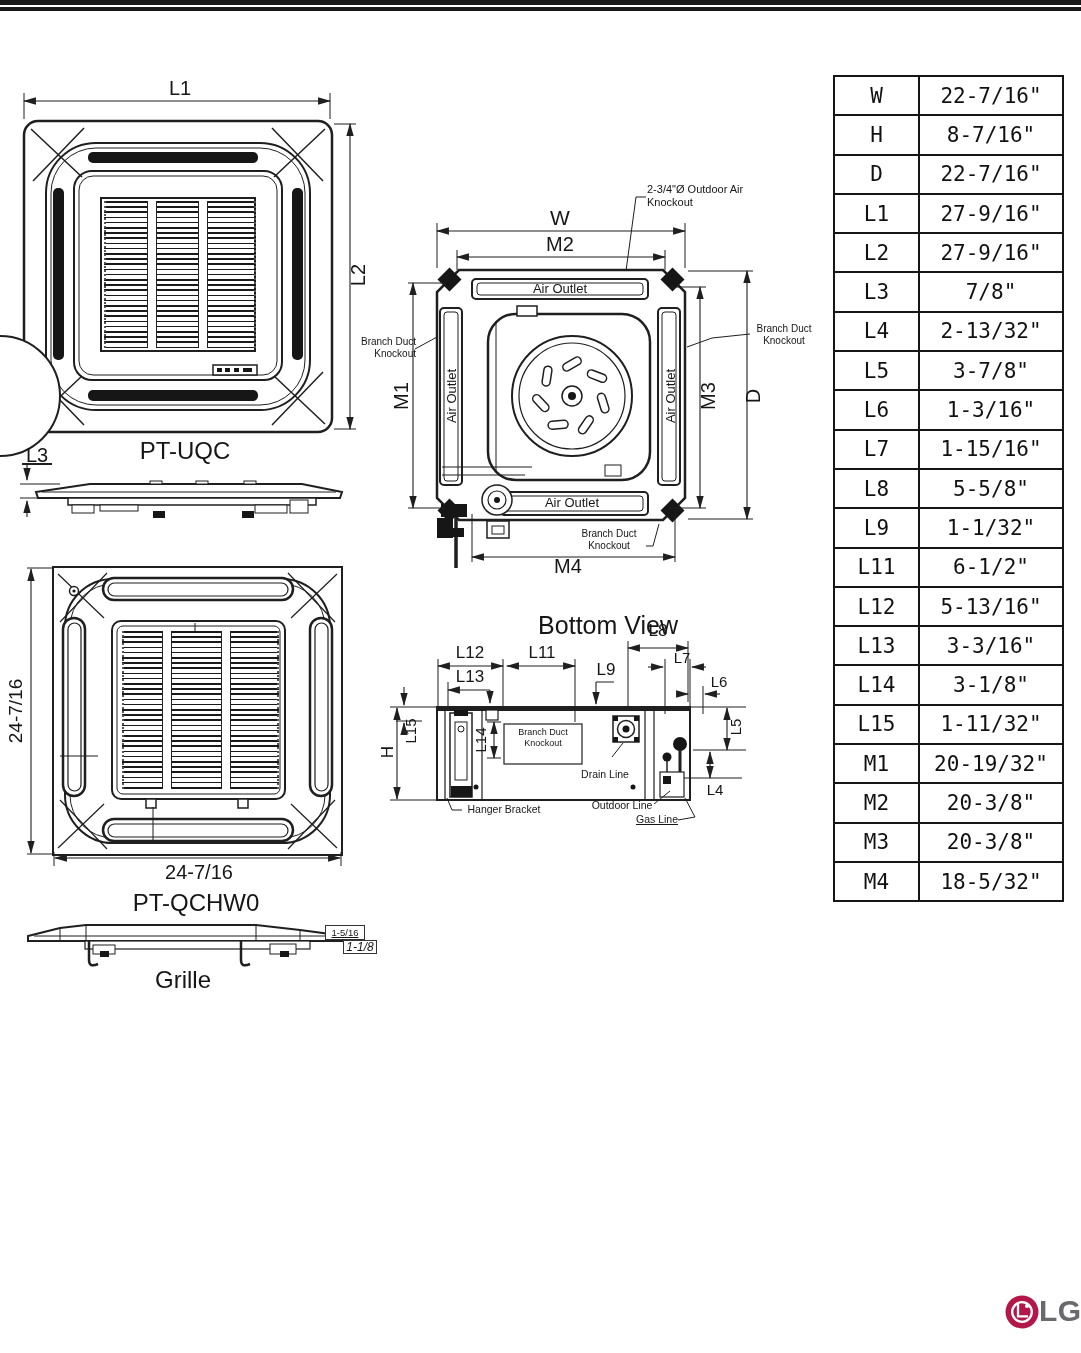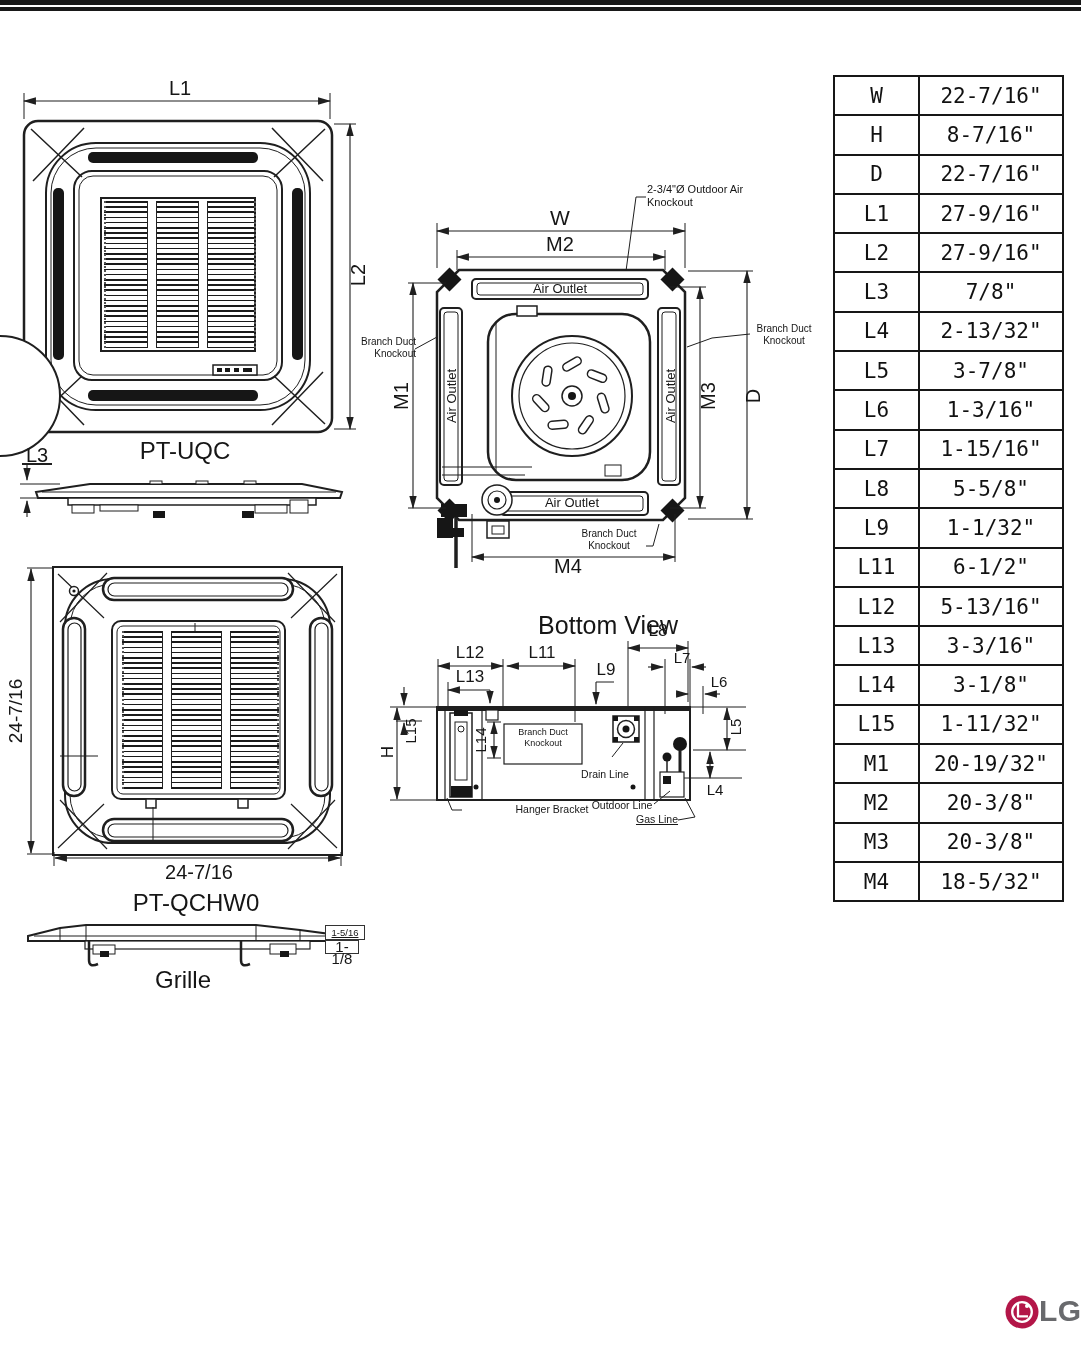--- a/index.html
+++ b/index.html
@@ -299,29 +299,29 @@
   <div class="lbl" style="left:636px;top:621px;width:44px;font-size:17px;">L8</div>
   <div class="lbl" style="left:664px;top:649px;width:36px;font-size:15px;">L7</div>
   <div class="lbl" style="left:701px;top:673px;width:36px;font-size:15px;">L6</div>
   <div class="lbl vl" style="left:696px;top:717px;font-size:15px;">L5</div>
   <div class="lbl" style="left:697px;top:781px;width:36px;font-size:15px;">L4</div>
   <div class="lbl vl" style="left:371px;top:721px;font-size:15px;">L15</div>
   <div class="lbl vl" style="left:441px;top:730px;font-size:15px;">L14</div>
   <div class="lbl vl" style="left:348px;top:742px;font-size:17px;">H</div>
   <div class="lbl" style="left:506px;top:727px;width:74px;font-size:9px;">Branch Duct Knockout</div>
   <div class="lbl" style="left:574px;top:756px;width:62px;font-size:10.5px;margin-top:12px;">Drain Line</div>
-  <div class="lbl" style="left:462px;top:803px;width:84px;font-size:10.5px;margin-left:48px;">Hanger Bracket</div>
+  <div class="lbl" style="left:462px;top:803px;width:84px;font-size:10.5px;">Hanger Bracket</div>
   <div class="lbl" style="left:590px;top:799px;width:64px;font-size:10.5px;">Outdoor Line</div>
   <div class="lbl" style="left:626px;top:813px;width:62px;font-size:10.5px;text-decoration:underline;">Gas Line</div>
 
   <div class="lbl vl" style="left:-24px;top:701px;font-size:19px;">24-7/16</div>
   <div class="lbl" style="left:155px;top:861px;width:88px;font-size:20px;">24-7/16</div>
   <div class="lbl" style="left:114px;top:889px;width:164px;font-size:24px;">PT-QCHW0</div>
   <div class="boxlbl" style="left:325px;top:925px;width:38px;height:13px;font-size:9.5px;line-height:13px;text-decoration:underline;">1-5/16</div>
-  <div class="boxlbl" style="left:325px;top:940px;width:32px;height:12px;font-size:15px;line-height:12px;">1-1/8</div>
+  <div class="boxlbl" style="left:343px;top:940px;width:32px;height:12px;font-size:12px;line-height:12px;font-style:italic;">1-1/8</div>
   <div class="lbl" style="left:121px;top:966px;width:124px;font-size:24px;">Grille</div>
 
   <table class="dim-table">
     <tbody>
       <tr>
           <td class="c1">W</td>
           <td class="c2">22-7/16"</td>
         </tr>
       <tr>
           <td class="c1">H</td>

